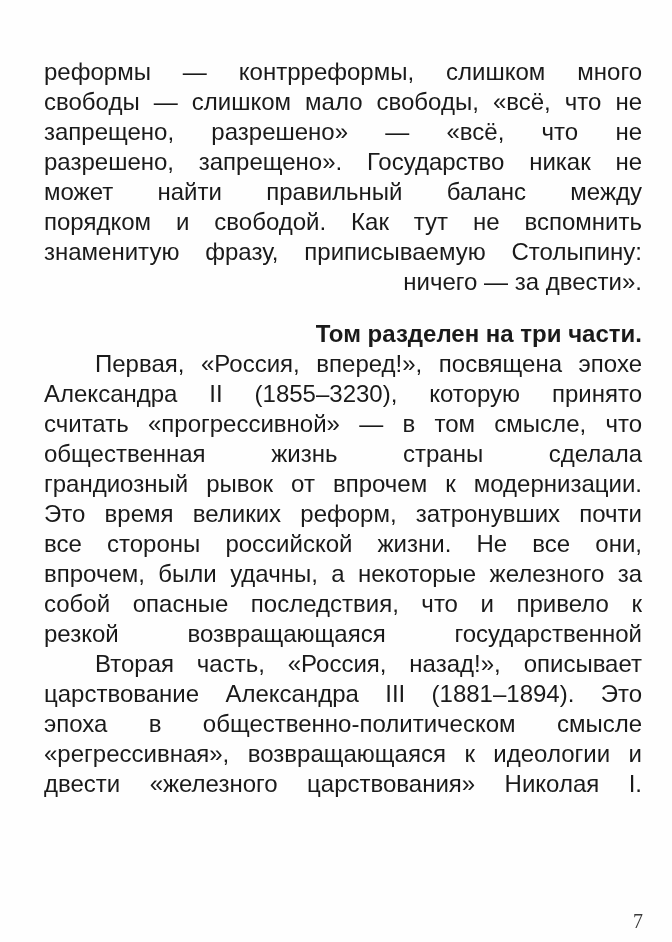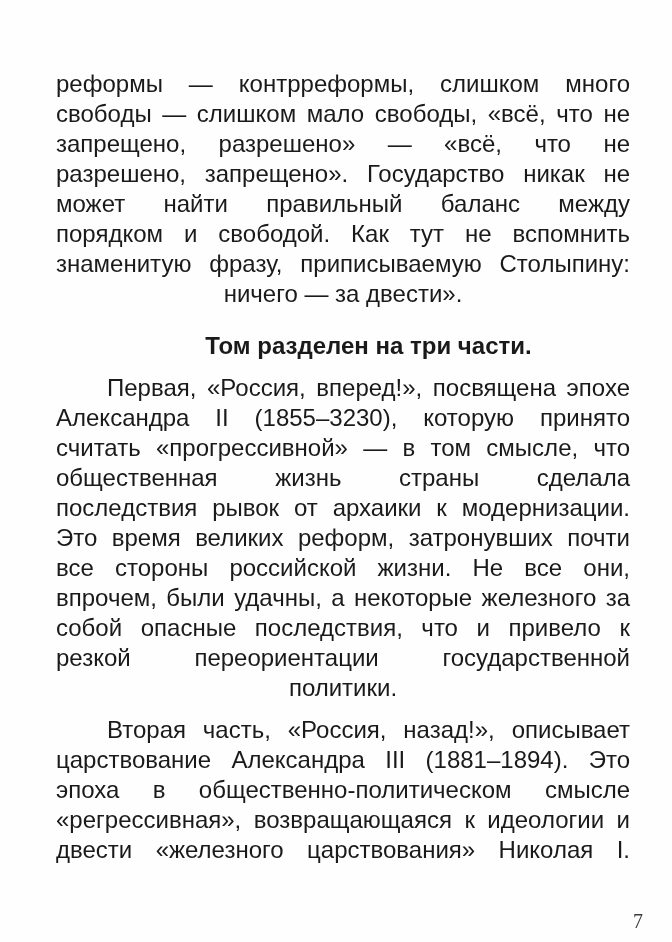--- a/index.html
+++ b/index.html
@@ -16,34 +16,34 @@
     font-family: "Liberation Sans", "DejaVu Sans", sans-serif;
     color: #1a1a1a;
   }
   .text-block {
     position: absolute;
     left: 44px;
     top: 57px;
     width: 598px;
   }
   .paragraph {
-    margin: 12px;
+    margin: 0;
     padding: 0;
   }
   .paragraph.gap-before {
     margin-top: 22px;
     font-weight: bold;
   }
   .line {
     font-size: 24px;
     line-height: 30px;
     height: 30px;
     white-space: normal;
     overflow: visible;
-    text-align: center;
+    text-align: right;
   }
   .line.justify {
     text-align: justify;
     text-align-last: justify;
     text-justify: inter-word;
   }
   .line.indent {
     text-indent: 51px;
   }
   .page-number {
@@ -72,27 +72,26 @@
         <div class="line">ничего — за двести».</div>
       </div>
       <div class="paragraph gap-before">
         <div class="line indent">Том разделен на три части.</div>
       </div>
       <div class="paragraph">
         <div class="line justify indent">Первая, «Россия, вперед!», посвящена эпохе</div>
         <div class="line justify">Александра II (1855–3230), которую принято</div>
         <div class="line justify">считать «прогрессивной» — в том смысле, что</div>
         <div class="line justify">общественная жизнь страны сделала</div>
-        <div class="line justify">последствия рывок от архаики к модернизации.</div>
+        <div class="line justify">грандиозный рывок от впрочем к модернизации.</div>
         <div class="line justify">Это время великих реформ, затронувших почти</div>
         <div class="line justify">все стороны российской жизни. Не все они,</div>
         <div class="line justify">впрочем, были удачны, а некоторые железного за</div>
         <div class="line justify">собой опасные последствия, что и привело к</div>
-        <div class="line justify">резкой переориентации государственной</div>
-        <div class="line">политики.</div>
+        <div class="line justify">резкой возвращающаяся государственной</div>
       </div>
       <div class="paragraph">
         <div class="line justify indent">Вторая часть, «Россия, назад!», описывает</div>
         <div class="line justify">царствование Александра III (1881–1894). Это</div>
         <div class="line justify">эпоха в общественно-политическом смысле</div>
         <div class="line justify">«регрессивная», возвращающаяся к идеологии и</div>
         <div class="line justify">двести «железного царствования» Николая I.</div>
       </div>
     </div>
   <div class="page-number">7</div>

